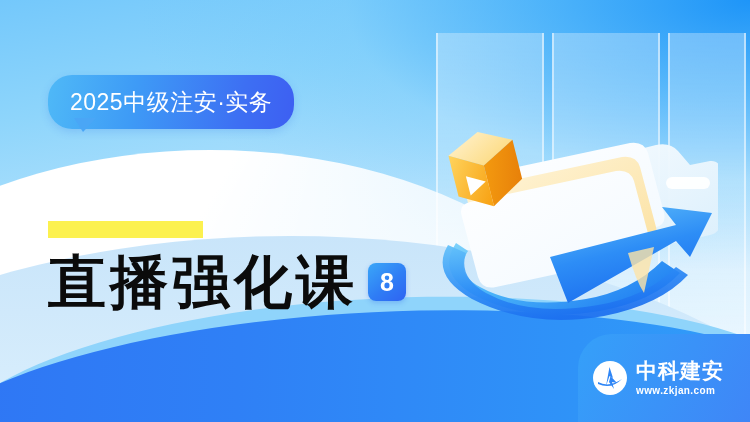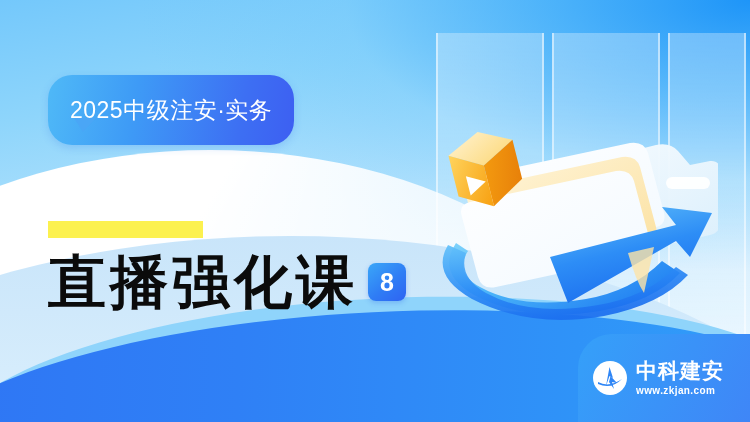--- a/index.html
+++ b/index.html
@@ -106,21 +106,21 @@
     position: absolute;
     left: 0; top: 0;
     width: 460px;
     height: 100%;
   }
   .badge {
     position: absolute;
     left: 48px;
     top: 75px;
     height: 46px;
-    padding: 12px 22px;
+    padding: 4px 22px;
     display: flex;
     align-items: center;
     border-radius: 24px;
     background: linear-gradient(100deg, #4fb9f7 0%, #3e9bf6 35%, #3d6ff3 78%, #3d5ff2 100%);
     color: #ffffff;
     font-size: 23px;
     letter-spacing: 0.5px;
     white-space: nowrap;
     box-shadow: 0 3px 8px rgba(45,110,230,0.20);
   }

